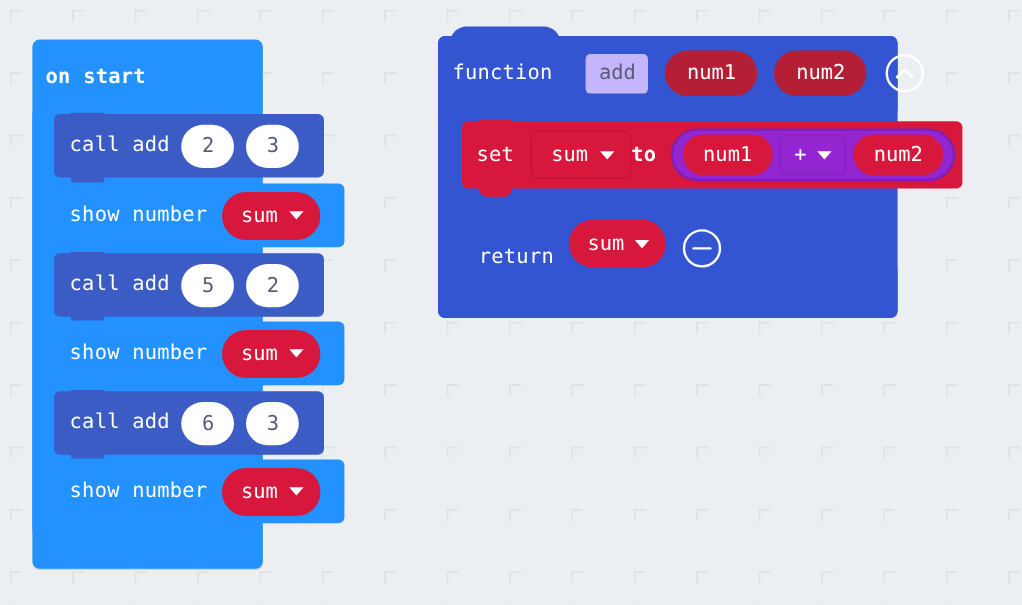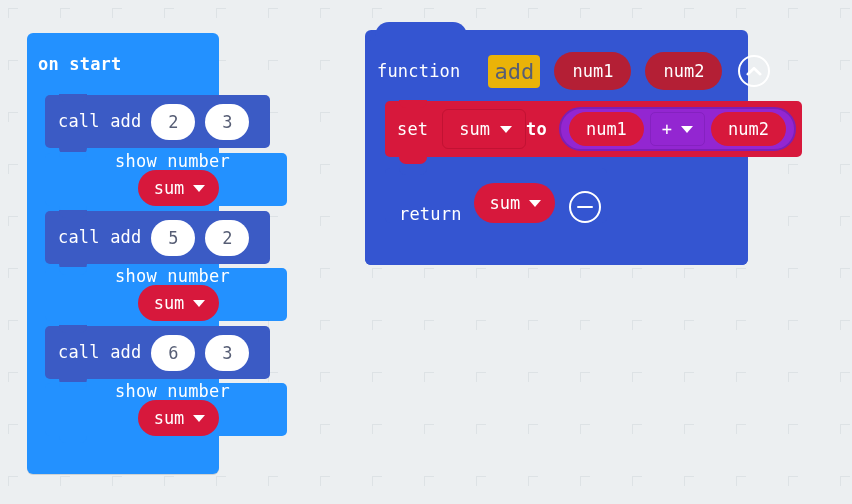--- a/index.html
+++ b/index.html
@@ -81,21 +81,21 @@
   .stmt {
     position: absolute;
     height: 53px;
     border-radius: 5px;
     display: flex;
     align-items: center;
     padding-left: 13px;
     box-sizing: border-box;
   }
   .stmt.call  { background: #3b5bc5; }
-  .stmt.show  { background: #2391ff; flex-direction: column; }
+  .stmt.show  { background: #2391ff; }
   
   .stmt::before {
     content: "";
     position: absolute;
     left: 14px;
     top: -1px;
     width: 28px;
     height: 8px;
     background: inherit;
     border-bottom-left-radius: 7px;
@@ -157,21 +157,21 @@
     position: absolute;
     left: 365px;
     top: 30px;
     width: 383px;
     height: 235px;
     background: #3455d1;
     border-radius: 6px;
   }
   .func-hat {
     position: absolute;
-    left: 0; top: 10px;
+    left: 0; top: 0;
     width: 383px;
     height: 62px;
     background: #3455d1;
     border-radius: 6px 6px 0 0;
     display: flex;
     align-items: center;
     padding-left: 12px;
     box-sizing: border-box;
   }
   
@@ -204,24 +204,24 @@
 
   
   .name-field {
     display: inline-flex;
     align-items: center;
     justify-content: center;
     height: 33px;
     min-width: 52px;
     padding: 0 10px;
     margin-left: 28px;
-    background: #eab308;
+    background: #c4b5fd;
     border-radius: 4px;
     color: #575e75;
-    font-size: 22px;
+    font-size: 17px;
     box-sizing: border-box;
   }
   
   .param-pill {
     display: inline-flex;
     align-items: center;
     justify-content: center;
     height: 38px;
     padding: 0 18px;
     margin-left: 14px;

